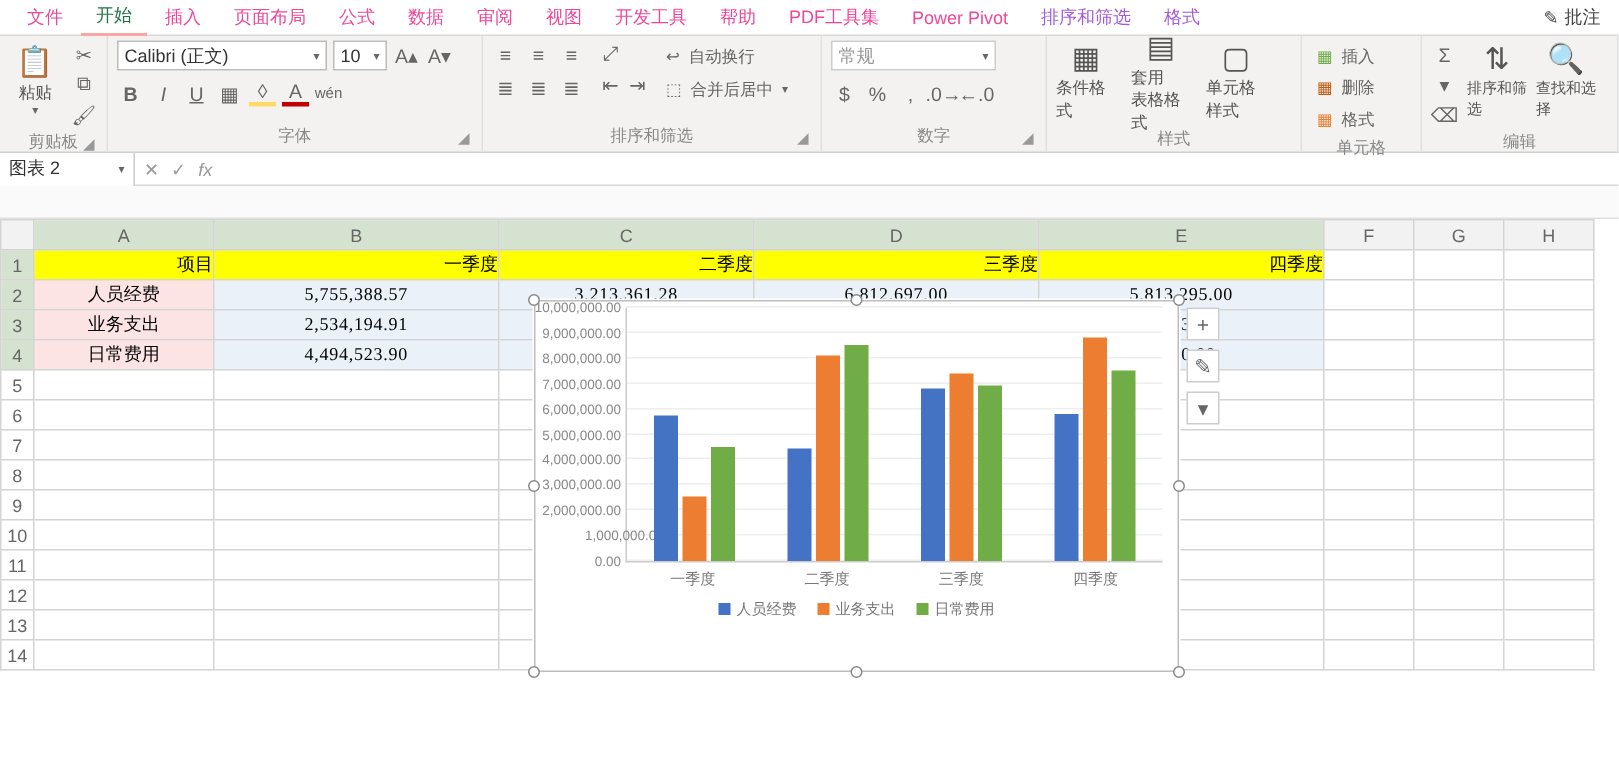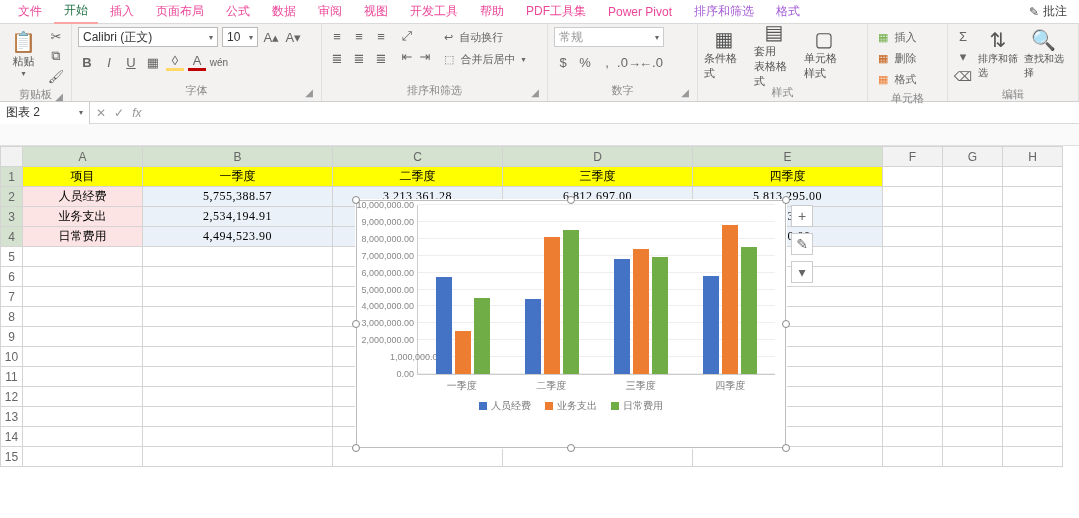--- a/index.html
+++ b/index.html
@@ -62,21 +62,21 @@
   .rowhdr { width: 22px; background: #f2f2f2; color: #666; text-align: center; }
   .corner { width: 22px; background: #f2f2f2; }
 
   .colA { width: 120px; }
   .colB { width: 190px; }
   .colC { width: 170px; }
   .colD { width: 190px; }
   .colE { width: 190px; }
   .colF, .colG, .colH { width: 60px; }
 
-  .hdr-cell { background: #ffff00 !important; text-align: center; font-family: SimSun, serif; font-size: 17px; color:#000; }
+  .hdr-cell { background: #ffff00 !important; text-align: right; font-family: SimSun, serif; font-size: 17px; color:#000; }
   .rowlabel { background: #fce4e4 !important; text-align: center; font-family: SimSun, serif; font-size: 17px; color:#000; }
   .datacell { background: #eaf1f8 !important; text-align: center; font-family: SimSun, serif; font-size: 17px; color:#000; letter-spacing: 0.5px; }
 
   
   .chart-wrap { position: absolute; left: 356px; top: 54px; width: 430px; height: 248px; background: #fff; border: 1px solid #bdbdbd; box-shadow: 0 0 0 1px #fff; }
   .handle { position:absolute; width:8px; height:8px; background:#fff; border:1px solid #888; border-radius:50%; }
   .h-tl{ left:-5px; top:-5px } .h-tr{ right:-5px; top:-5px } .h-bl{left:-5px; bottom:-5px} .h-br{right:-5px; bottom:-5px}
   .h-tm{ left:50%; top:-5px; transform:translateX(-50%) } .h-bm{ left:50%; bottom:-5px; transform:translateX(-50%) }
   .h-ml{ left:-5px; top:50%; transform:translateY(-50%) } .h-mr{ right:-5px; top:50%; transform:translateY(-50%) }
 
@@ -463,31 +463,20 @@
             <td></td>
             <td></td>
             <td></td>
             <td></td>
             <td></td>
             <td></td>
             <td></td>
           </tr>
           <tr>
             <td class="rowhdr">14</td>
-            <td></td>
-            <td></td>
-            <td></td>
-            <td></td>
-            <td></td>
-            <td></td>
-            <td></td>
-            <td></td>
-          </tr>
-          <tr>
-            <td class="rowhdr">15</td>
             <td></td>
             <td></td>
             <td></td>
             <td></td>
             <td></td>
             <td></td>
             <td></td>
             <td></td>
           </tr>
         </tbody>

